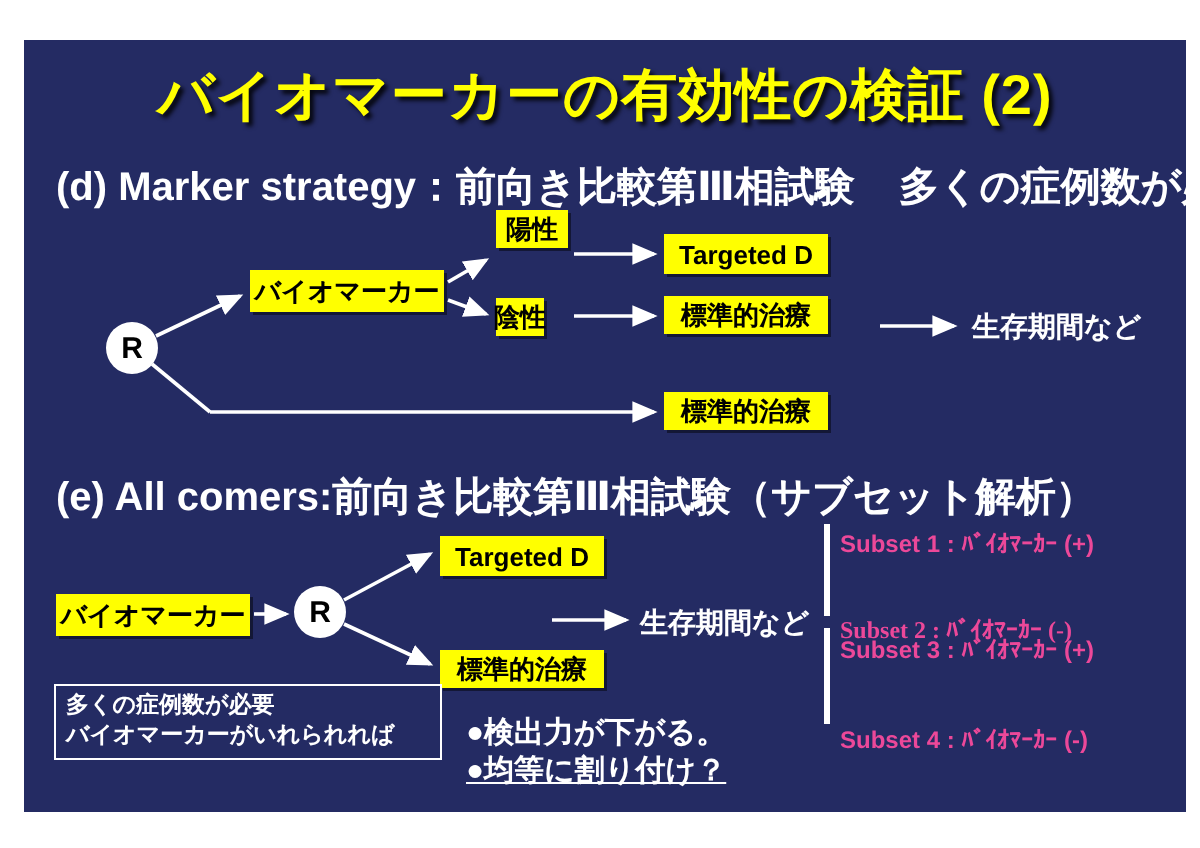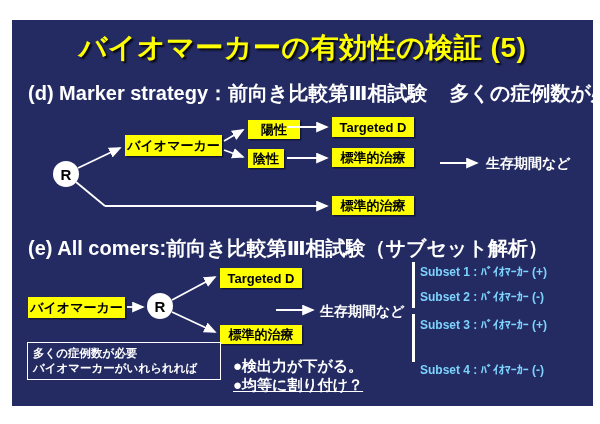--- a/index.html
+++ b/index.html
@@ -27,64 +27,64 @@
   }
   .rcircle{
     position:absolute;width:26px;height:26px;border-radius:50%;background:#ffffff;
     color:#000000;font-weight:bold;font-size:15px;
     display:flex;align-items:center;justify-content:center;
   }
   .outcome{
     position:absolute;color:#ffffff;font-weight:bold;font-size:14px;white-space:nowrap;
   }
   .subset{
-    position:absolute;left:408px;color:#7dd3fc;font-weight:bold;font-size:12px;white-space:nowrap;
+    position:absolute;left:408px;color:#ec4899;font-weight:bold;font-size:12px;white-space:nowrap;
   }
   .subset-bar{position:absolute;left:400px;width:3px;background:#ffffff;}
   .note{
     position:absolute;left:15px;top:322px;width:182px;border:1.5px solid #ffffff;
     color:#ffffff;font-weight:bold;font-size:11.5px;line-height:1.32;padding:3px 5px;
   }
   .bullet{
     position:absolute;left:221px;color:#ffffff;font-weight:bold;font-size:15px;white-space:nowrap;text-align:center;
   }
   svg.arrows{position:absolute;left:0;top:0;pointer-events:none;}
 </style>
 </head>
 <body>
 
 <div class="slide">
 
-  <div class="title">バイオマーカーの有効性の検証 (5)</div>
+  <div class="title">バイオマーカーの有効性の検証 (2)</div>
 
   <div class="heading" style="left:16px;top:60px;">
     <span>(d) Marker strategy：前向き比較第Ⅲ相試験</span><span class="gap"></span><span>多くの症例数が必要</span>
   </div>
 
   <div class="rcircle" style="left:41px;top:141px;">R</div>
   <div class="ybox" style="left:113px;top:115px;width:97px;height:21px;">バイオマーカー</div>
-  <div class="ybox" style="left:236px;top:100px;width:52px;height:19px;">陽性</div>
-  <div class="ybox" style="left:236px;top:129px;width:36px;height:19px;">陰性</div>
+  <div class="ybox" style="left:236px;top:85px;width:36px;height:19px;">陽性</div>
+  <div class="ybox" style="left:236px;top:129px;width:24px;height:19px;">陰性</div>
   <div class="ybox" style="left:320px;top:97px;width:82px;height:20px;">Targeted D</div>
   <div class="ybox" style="left:320px;top:128px;width:82px;height:19px;">標準的治療</div>
   <div class="ybox" style="left:320px;top:176px;width:82px;height:19px;">標準的治療</div>
   <div class="outcome" style="left:474px;top:135px;">生存期間など</div>
 
   <div class="heading" style="left:16px;top:215px;">(e) All comers:前向き比較第Ⅲ相試験（サブセット解析）</div>
 
   <div class="ybox" style="left:16px;top:277px;width:97px;height:21px;">バイオマーカー</div>
   <div class="rcircle" style="left:135px;top:273px;">R</div>
   <div class="ybox" style="left:208px;top:248px;width:82px;height:20px;">Targeted D</div>
   <div class="ybox" style="left:208px;top:305px;width:82px;height:19px;">標準的治療</div>
   <div class="outcome" style="left:308px;top:283px;">生存期間など</div>
 
   <div class="subset-bar" style="top:242px;height:46px;"></div>
   <div class="subset-bar" style="top:294px;height:48px;"></div>
   <div class="subset" style="top:245px;">Subset 1 : ﾊﾞｲｵﾏｰｶｰ (+)</div>
-  <div class="subset" style="top:270px;">Subset 2 : ﾊﾞｲｵﾏｰｶｰ (-)</div>
+  <div class="subset" style="top:288px;font-family:Liberation Serif, serif;">Subset 2 : ﾊﾞｲｵﾏｰｶｰ (-)</div>
   <div class="subset" style="top:298px;">Subset 3 : ﾊﾞｲｵﾏｰｶｰ (+)</div>
   <div class="subset" style="top:343px;">Subset 4 : ﾊﾞｲｵﾏｰｶｰ (-)</div>
 
   <div class="note">
     <div>多くの症例数が必要</div>
     <div>バイオマーカーがいれられれば</div>
   </div>
 
   <div class="bullet" style="top:337px;">●検出力が下がる。</div>
   <div class="bullet" style="top:356px;text-decoration:underline;">●均等に割り付け？</div>

